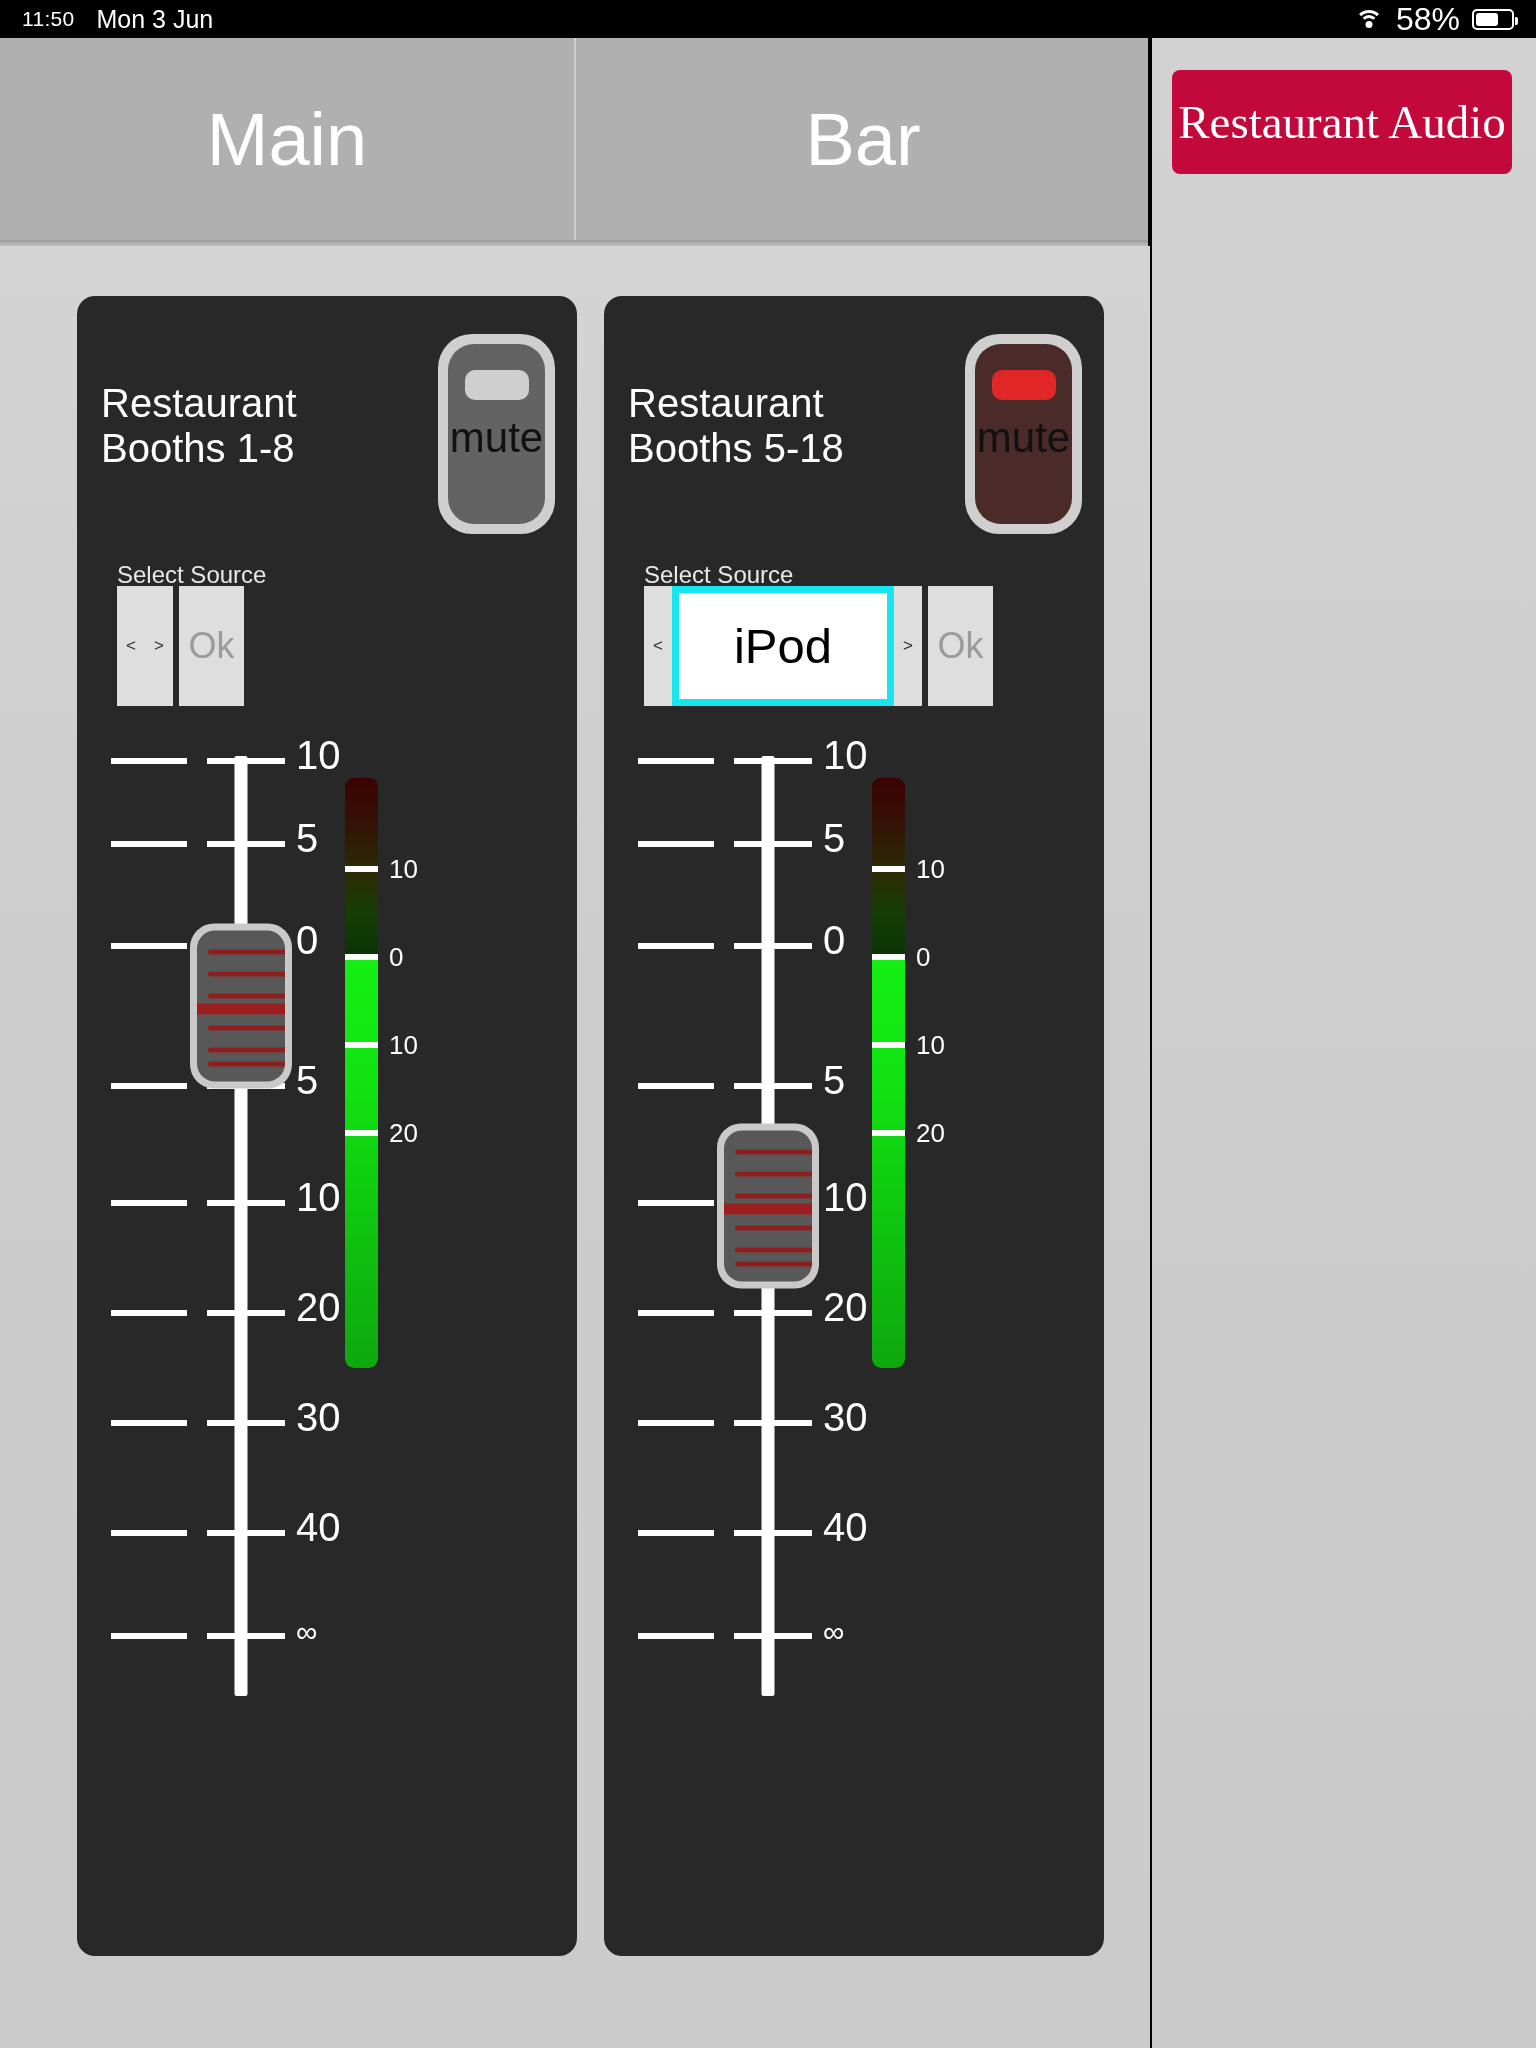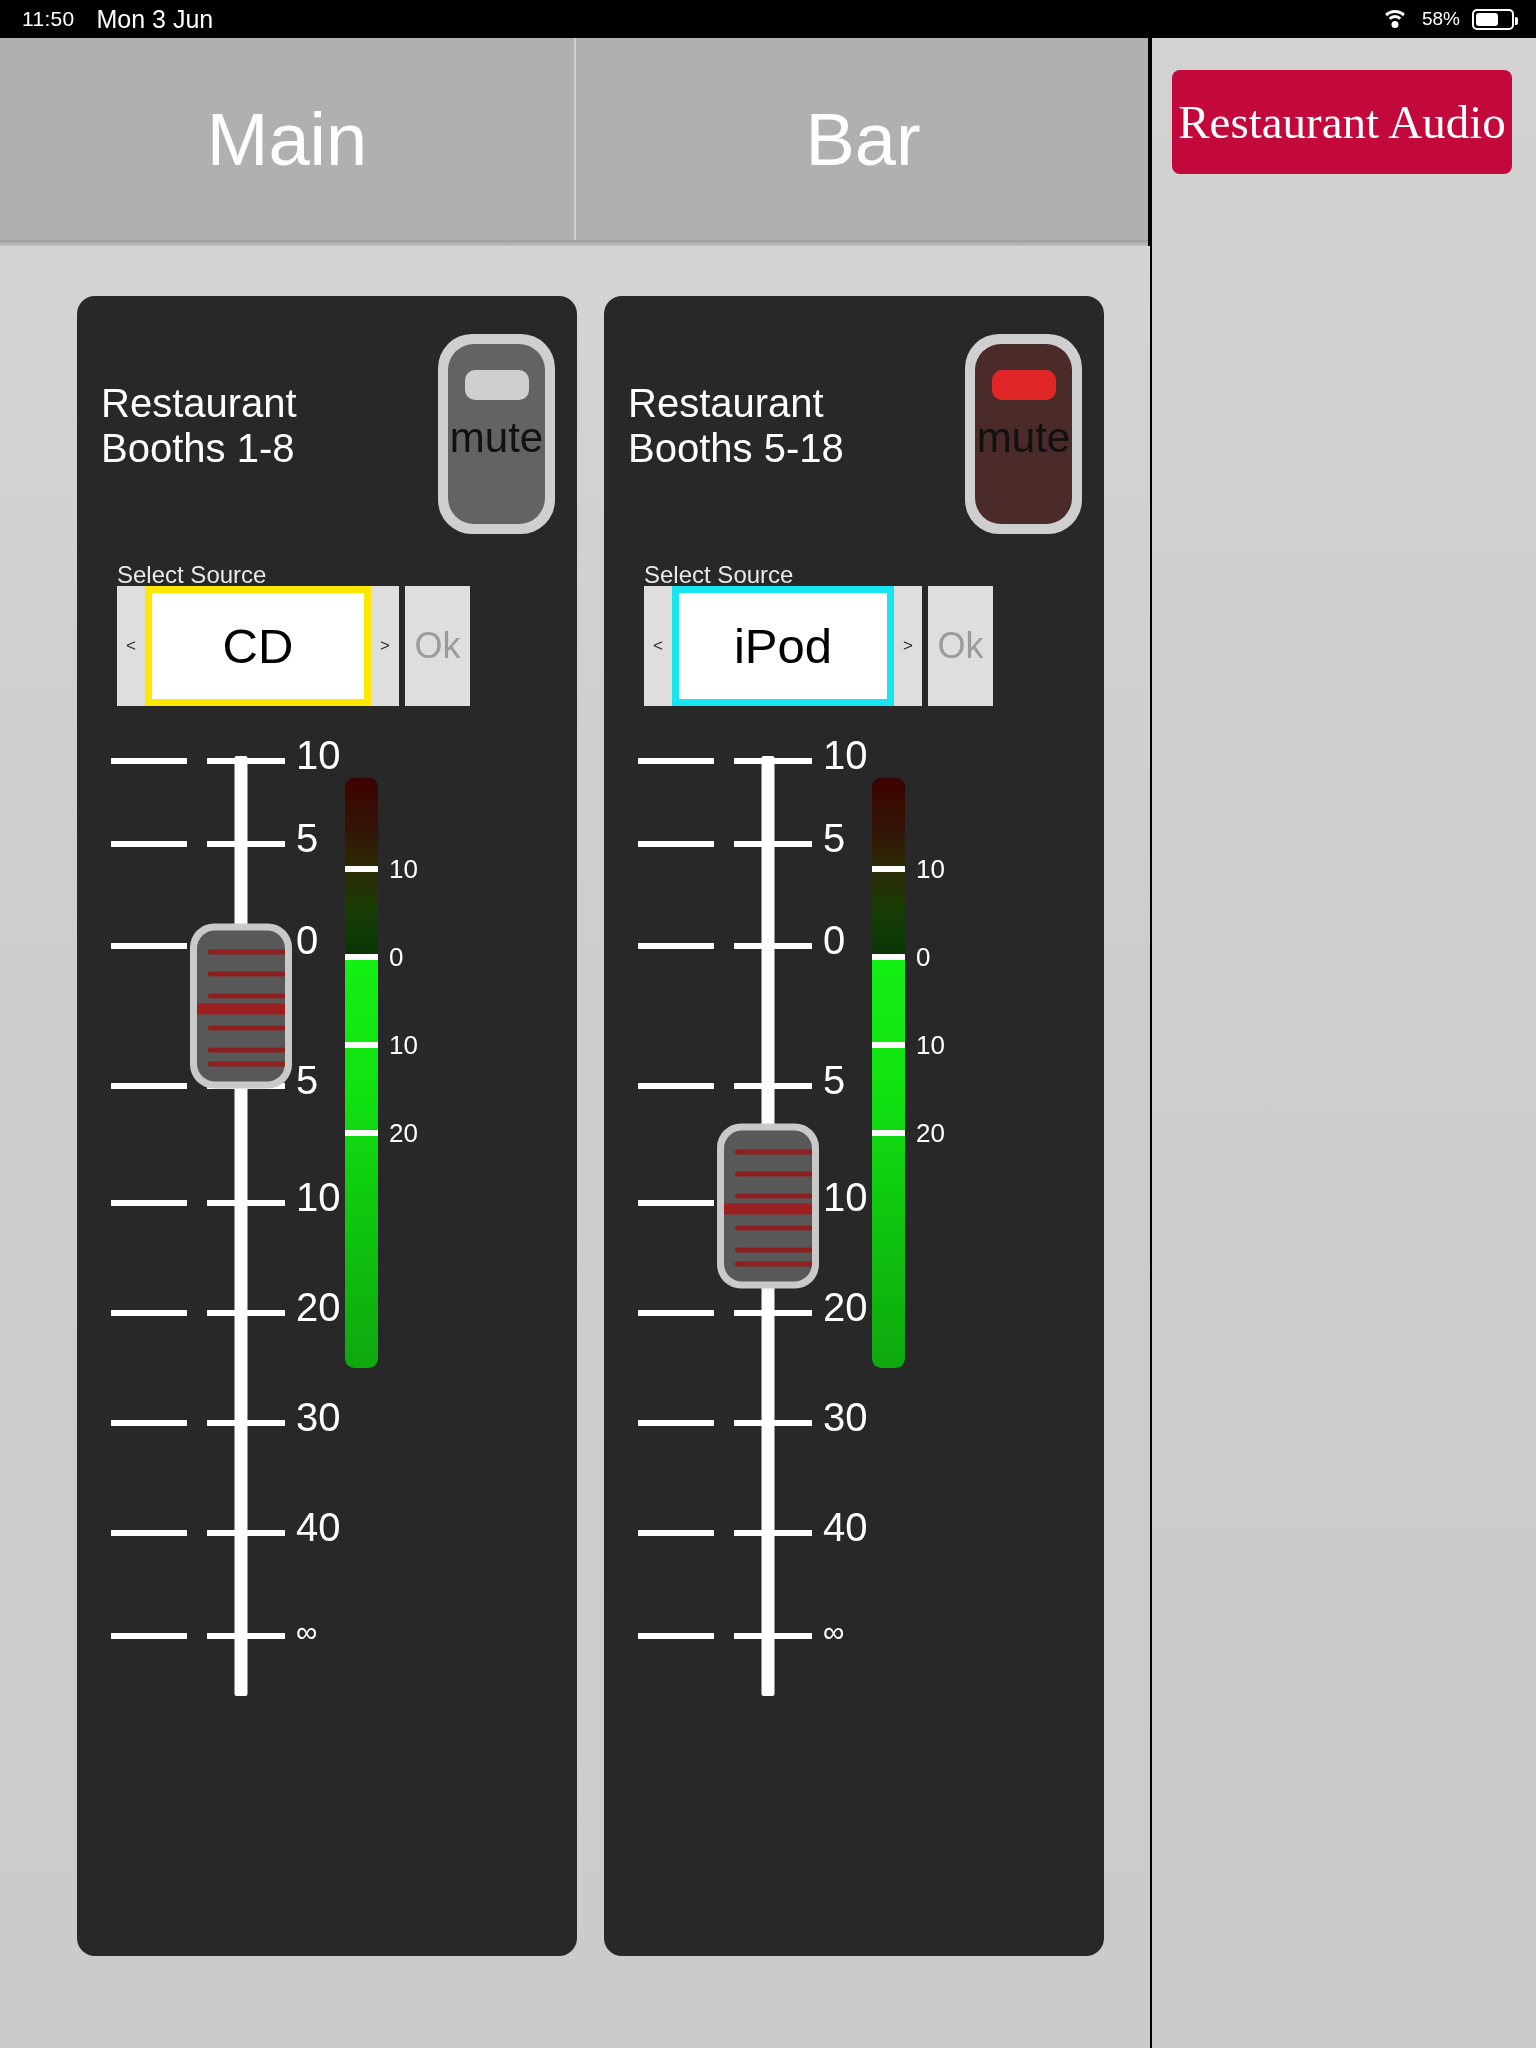--- a/index.html
+++ b/index.html
@@ -14,21 +14,21 @@
   .sb-time{ font-size:21px; margin-left:22px; letter-spacing:.3px; }
   .sb-date{ font-size:25px; margin-left:22px; }
   .sb-right{ margin-left:auto; display:flex; align-items:center; gap:12px; margin-right:22px; }
   .wifi{ width:30px; height:22px; position:relative; }
   .wifi i{ position:absolute; border:3px solid #fff; border-bottom:none;
            border-left-color:transparent; border-right-color:transparent;
            border-radius:50% 50% 0 0 / 100% 100% 0 0; left:50%; transform:translateX(-50%); }
   .wifi i:nth-child(1){ width:28px; height:14px; top:2px; }
   .wifi i:nth-child(2){ width:18px; height:9px; top:7px; }
   .wifi i:nth-child(3){ width:7px; height:7px; top:13px; border:none; background:#fff; border-radius:50%; }
-  .sb-pct{ font-size:19px; }
+  .sb-pct{ font-size:32px; }
   .batt{ width:42px; height:21px; border:2px solid #fff; border-radius:5px; position:relative; }
   .batt::after{ content:""; position:absolute; right:-6px; top:6px; width:3px; height:8px;
                 background:#fff; border-radius:0 2px 2px 0; }
   .batt i{ position:absolute; left:2px; top:2px; bottom:2px; width:58%; background:#fff; border-radius:3px; }
 
   
   .tabbar{ position:absolute; left:0; top:38px; width:1150px; height:202px; display:flex;
            background:#b1b1b1; }
   .tab{ flex:1; display:flex; align-items:center; justify-content:center;
         font-size:74px; color:#fff; background:#b0b0b0; border-right:2px solid #cfcfcf;
@@ -155,21 +155,20 @@
     <div class="mute">
       <div class="mute-inner">
         <div class="mute-led"></div>
         <div class="mute-label">mute</div>
       </div>
     </div>
 
     <div class="src-label">Select Source</div>
     <div class="src-row">
       <div class="src-arrow">&lt;</div>
-      <div class="src-value">CD</div>
       <div class="src-arrow">&gt;</div>
       <div class="src-gap"></div>
       <div class="src-ok">Ok</div>
     </div>
 
     <div class="fader">
       <div class="fader-stem"></div>
 
       <div class="tickrow" style="top:5px">
           <div class="tk l"></div>

